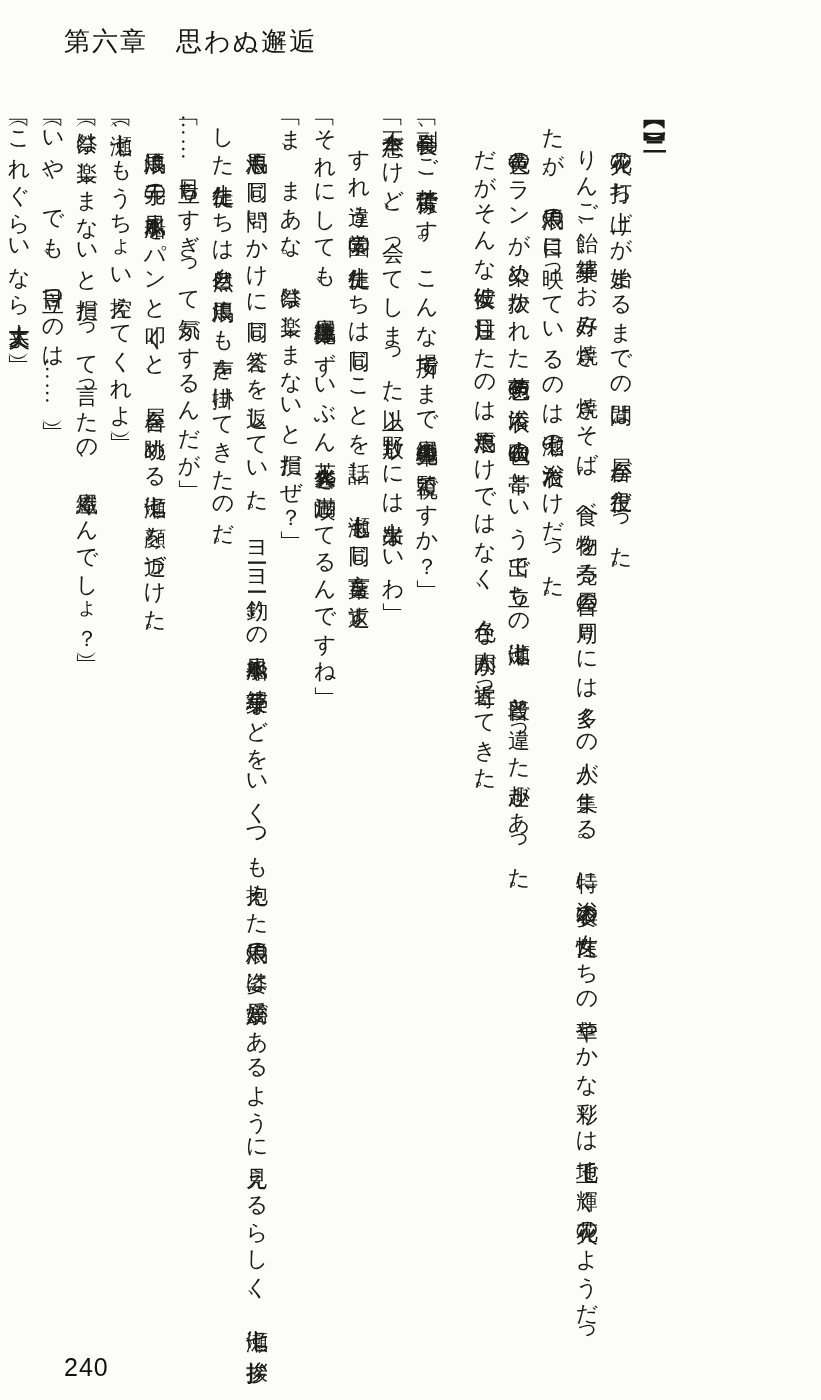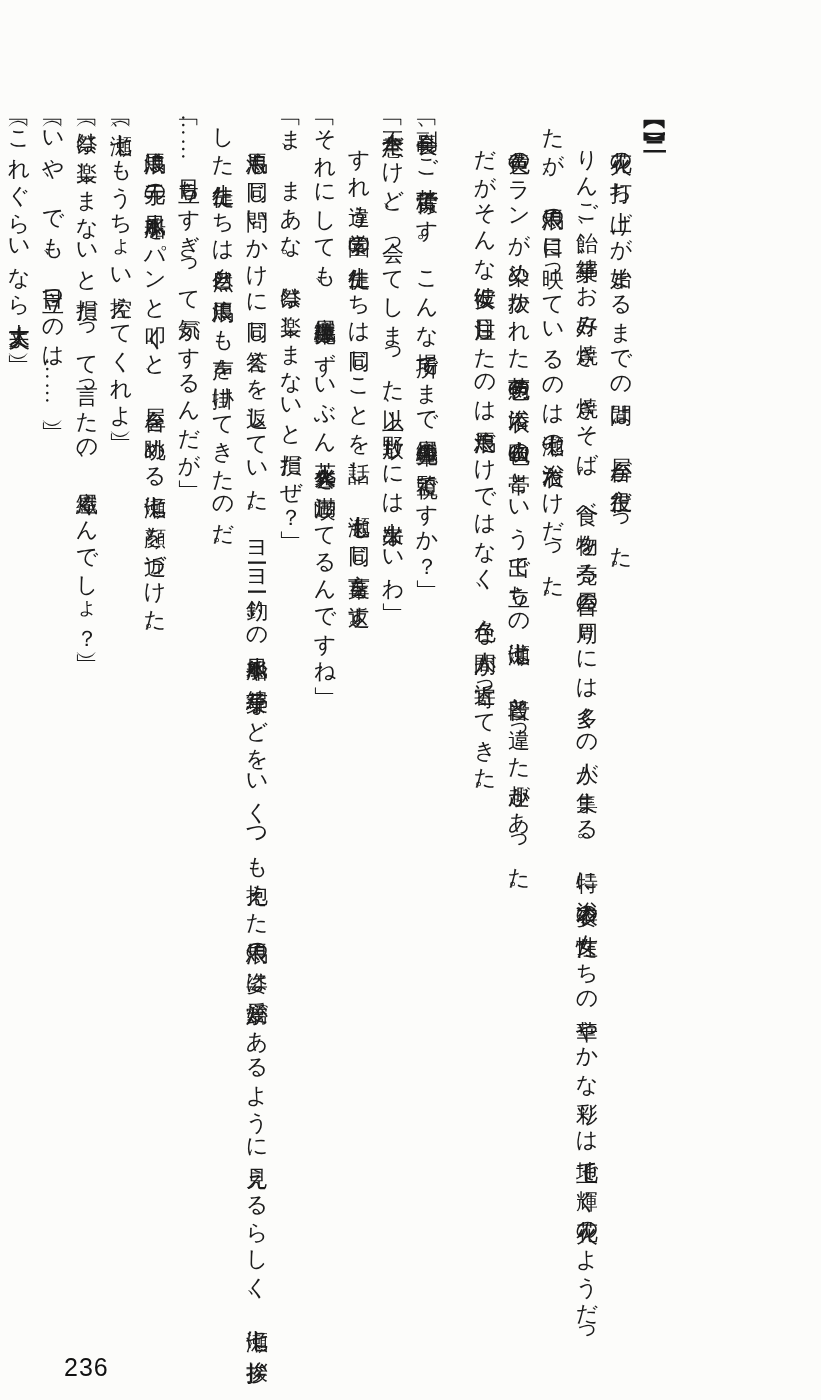--- a/index.html
+++ b/index.html
@@ -56,20 +56,21 @@
     letter-spacing: 1px;
     font-family: "Liberation Sans", "DejaVu Sans", sans-serif;
     color: #111;
   }
 </style>
 </head>
 <body>
 
 <div class="page">
 
+  <div class="chapter-heading">第六章　思わぬ邂逅</div>
 
   <div class="body-block">
     <p class="section-marker">【三】</p>
 
   <p class="indent">花火の打ち上げが始まるまでの間は、屋台が主役だった。</p>
       <p class="indent">りんご飴、綿菓子、お好み焼き、焼きそば。食べ物を売る屋台の周りには多くの人が集まる。特に浴衣姿の女性たちの華やかな彩りは地上で輝く花火のようだったが、浪馬の目に映っているのは七瀬の浴衣だけだった。</p>
       <p class="indent">黄色のランが染め抜かれた萌葱色の浴衣に山吹色の帯という出で立ちの七瀬は、普段と違った趣があった。</p>
       <p class="indent">だがそんな彼女に注目したのは浪馬だけではなく、色々な人間が近寄ってきた。</p>
       <p class="gap-before">「副会長、ご苦労様です。こんな場所でまで織屋先輩の監視ですか？」</p>
       <p>「不本意だけど、会ってしまった以上、野放しには出来ないわ」</p>
@@ -78,15 +79,15 @@
       <p>「ま、まあな。祭は楽しまないと損だぜ？」</p>
       <p class="indent">浪馬も同じ問いかけに同じ答えを返していた。ヨーヨー釣りの水風船や綿菓子などをいくつも抱えた浪馬の姿は愛嬌があるように見えるらしく、七瀬に挨拶した生徒たちは自然と浪馬にも声を掛けてきたのだ。</p>
       <p>「……目立ちすぎって気がするんだが」</p>
       <p class="indent">浪馬は手元の水風船をパンと叩くと、屋台を眺める七瀬に顔を近づけた。</p>
       <p>「（七瀬、もうちょい控えてくれよ）」</p>
       <p>「（祭は楽しまないと損だって言ったの、織屋くんでしょ？）」</p>
       <p>「（いや、でも、目立つのは……）」</p>
       <p>「（これぐらいなら大丈夫よ）」</p>
     </div>
 
-  <div class="page-number">236</div>
+  <div class="page-number">240</div>
 
 </div>
 
 </body></html>

